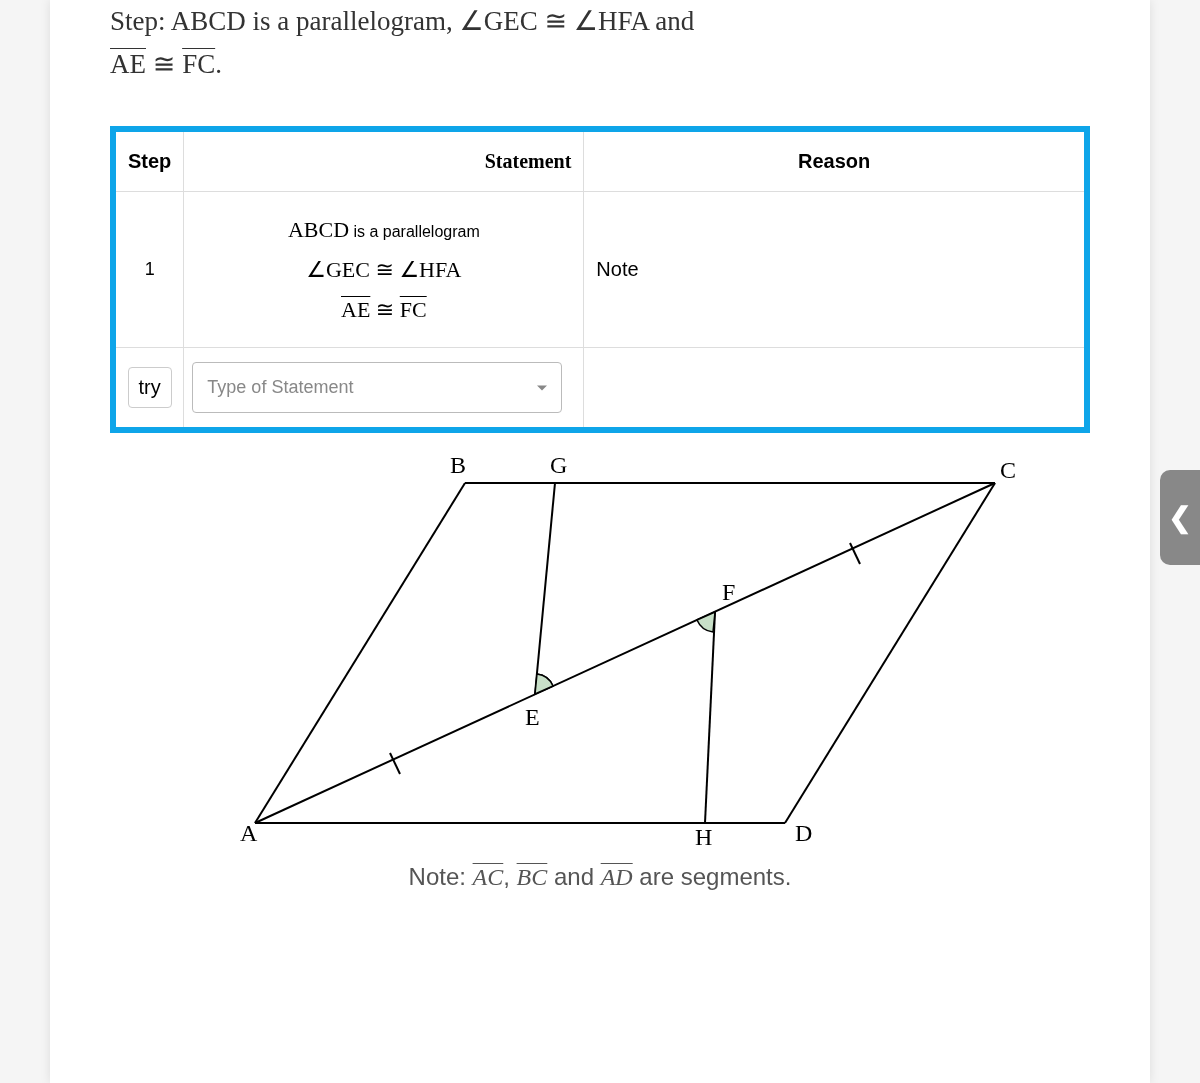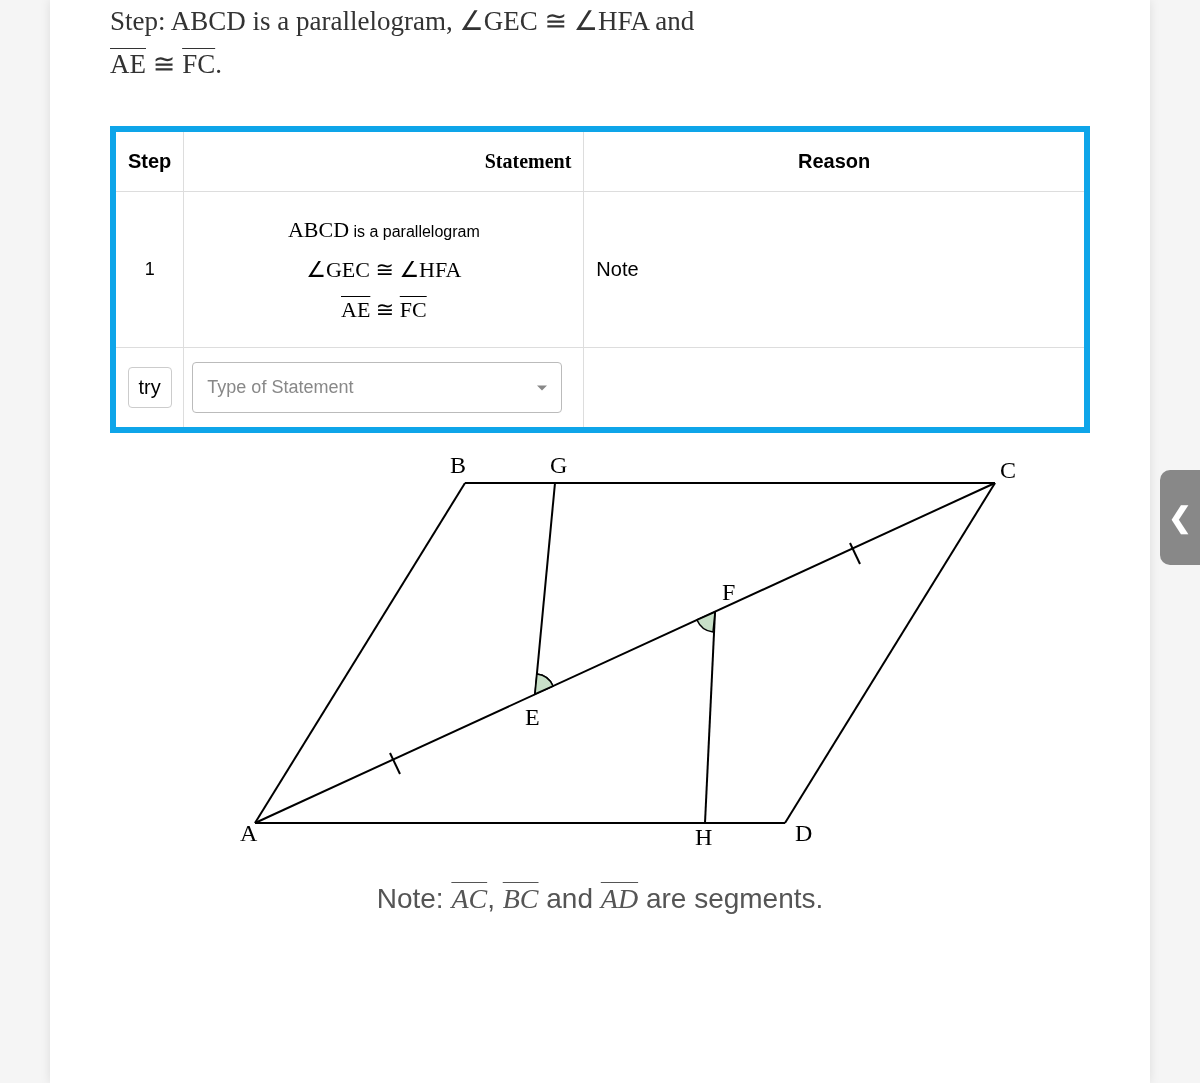--- a/index.html
+++ b/index.html
@@ -88,23 +88,22 @@
     border-top: 5px solid #888;
   }
   .try-row td { padding: 14px 8px; }
   
   .figure-container {
     text-align: center;
     margin-top: 10px;
   }
   .figure-svg { display: block; margin: 0 auto; }
   .note-text {
-    font-size: 28px;
+    font-size: 24px;
     color: #555;
-    margin-top: 20px;
     font-family: -apple-system, Arial, sans-serif;
   }
   .note-text .seg { font-family: 'Times New Roman', serif; font-style: italic; }
   
   .side-tab {
     position: absolute;
     right: 0;
     top: 470px;
     width: 40px;
     height: 95px;

